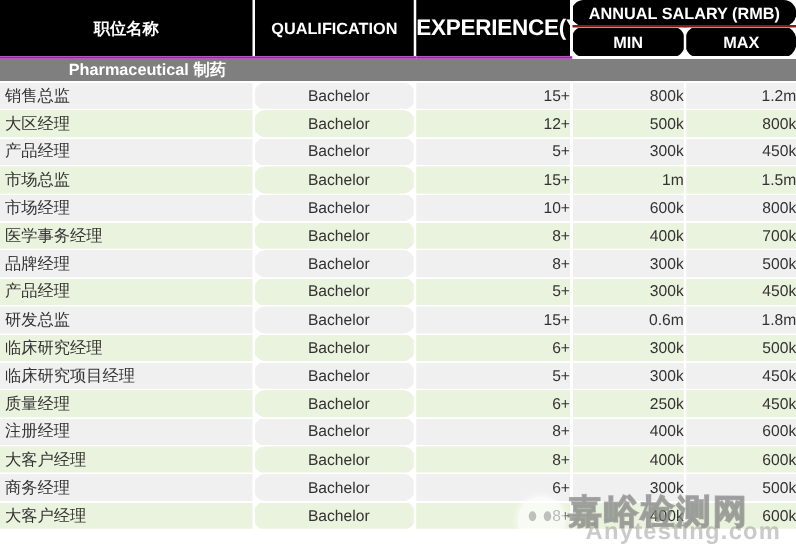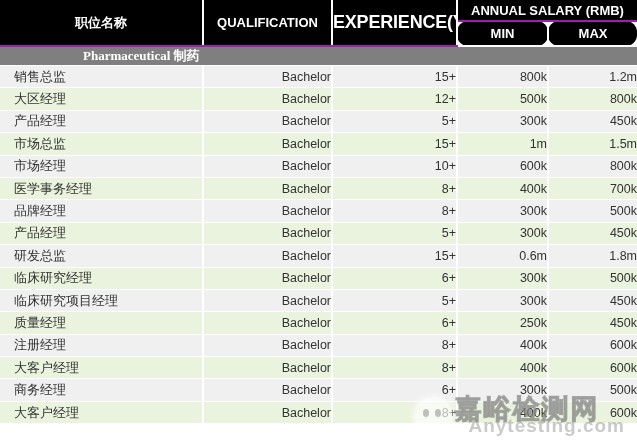--- a/index.html
+++ b/index.html
@@ -30,53 +30,52 @@
     vertical-align: middle;
     border-right: 2px solid #ffffff;
     padding: 0;
     white-space: nowrap;
     overflow: hidden;
   }
   thead th:last-child { border-right: none; }
   thead tr.top th { height: 21px; }
   thead tr.sub th { height: 25px; border-radius: 11px; }
   thead th.rowspan-cell { border-bottom: 2px solid #a21caf; }
-  thead th.salary-group { border-bottom: 2px solid #a21caf; }
+  thead th.salary-group { border-bottom: 2px solid #7f1d1d; border-radius: 10px; }
   thead tr.sub th { border-bottom: 2px solid #ffffff; }
   thead th.exp-col { font-size: 18px; letter-spacing: -0.2px; }
 
   
   tr.section-row td {
     background: var(--section-bg, #7f7f7f);
     color: var(--section-text, #ffffff);
     font-weight: bold;
     font-size: 13px;
     height: 17px;
-    padding-left: 83px;
+    padding-left: 55px;
     border-bottom: 1px solid #ffffff;
     white-space: nowrap;
-    font-family: Liberation Serif, serif;
   }
 
   
   tbody td {
     font-size: 12.5px;
     color: var(--cell-text, #333333);
     height: 22.4px;
     border-right: 2px solid #ffffff;
     border-bottom: 1px solid #ffffff;
     vertical-align: middle;
     white-space: nowrap;
     overflow: hidden;
   }
   tbody td:last-child { border-right: none; }
   tbody tr.odd td  { background: var(--row-odd-bg, #f0f0f1); }
   tbody tr.even td { background: var(--row-even-bg, #eaf3dd); }
-  td.col-title { text-align: left; padding-left: 14px; font-size: 13px; }
-  td.col-qual  { text-align: right; padding-left: 7px; }
+  td.col-title { text-align: left; padding-left: 4px; font-size: 13px; }
+  td.col-qual  { text-align: center; padding-left: 7px; border-radius: 10px; }
   td.col-exp, td.col-min, td.col-max { text-align: right; }
 
   
   .watermark {
     position: absolute;
     right: 12px;
     bottom: 6px;
     display: flex;
     align-items: center;
     pointer-events: none;

